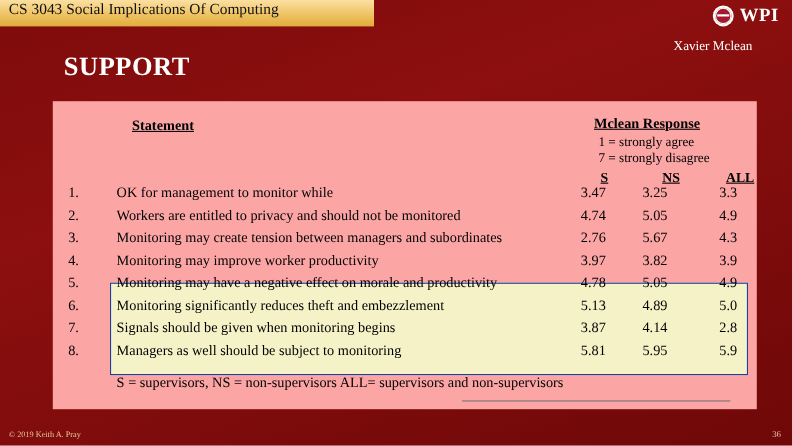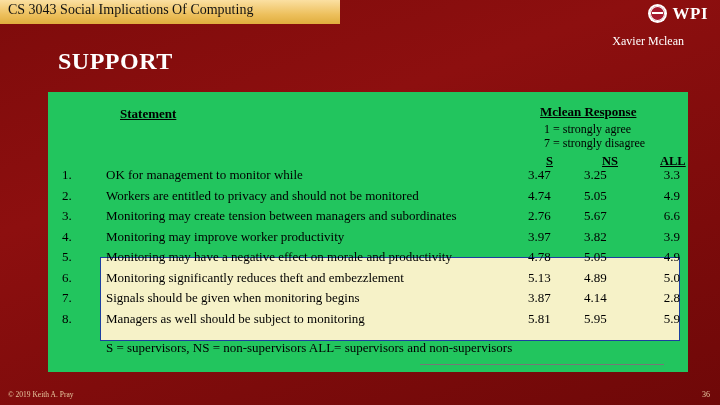--- a/index.html
+++ b/index.html
@@ -35,21 +35,21 @@
     font-size: 14px;
     color: #111;
     font-family: "Liberation Serif", serif;
     white-space: nowrap;
   }
   .wpi-logo {
     position: absolute;
     top: 4px;
     right: 12px;
     display: flex;
-    align-items: flex-start;
+    align-items: flex-end;
     gap: 6px;
   }
   .wpi-seal {
     width: 19px;
     height: 19px;
     border-radius: 50%;
     background: #ffffff;
     position: relative;
     display: inline-block;
   }
@@ -96,21 +96,21 @@
     letter-spacing: 0.5px;
     font-weight: bold;
   }
   
   .table-card {
     position: absolute;
     left: 48px;
     top: 92px;
     width: 640px;
     height: 280px;
-    background: #22c55e;
+    background: #fca5a5;
     color: #000000;
     font-family: "Liberation Serif", serif;
   }
   .tbl {
     position: absolute;
     inset: 0;
     padding: 10px 14px 0 14px;
     box-sizing: border-box;
   }
   .col-head {
@@ -176,21 +176,21 @@
     top: 1px;
   }
   .row .txt {
     position: absolute;
     left: 58px;
     top: 1px;
     white-space: nowrap;
   }
   .row .v1 { position: absolute; left: 480px; top: 1px; width: 36px; text-align: left;}
   .row .v2 { position: absolute; left: 536px; top: 1px; width: 36px; text-align: left;}
-  .row .v3 { position: absolute; left: 596px; top: 1px; width: 36px; text-align: right;}
+  .row .v3 { position: absolute; left: 596px; top: 1px; width: 36px; text-align: center;}
 
   .highlight-box {
     position: absolute;
     left: 52px;
     top: 165px;
     width: 580px;
     height: 84px;
     background: #f6f2c8;
     border: 1px solid #1c3fa0;
     box-sizing: border-box;
@@ -283,21 +283,21 @@
           <span class="v1">4.74</span>
           <span class="v2">5.05</span>
           <span class="v3">4.9</span>
         </div>
 
         <div class="row">
           <span class="num">3.</span>
           <span class="txt">Monitoring may create tension between managers and subordinates</span>
           <span class="v1">2.76</span>
           <span class="v2">5.67</span>
-          <span class="v3">6.6</span>
+          <span class="v3">4.3</span>
         </div>
 
         <div class="row">
           <span class="num">4.</span>
           <span class="txt">Monitoring may improve worker productivity</span>
           <span class="v1">3.97</span>
           <span class="v2">3.82</span>
           <span class="v3">3.9</span>
         </div>
 

